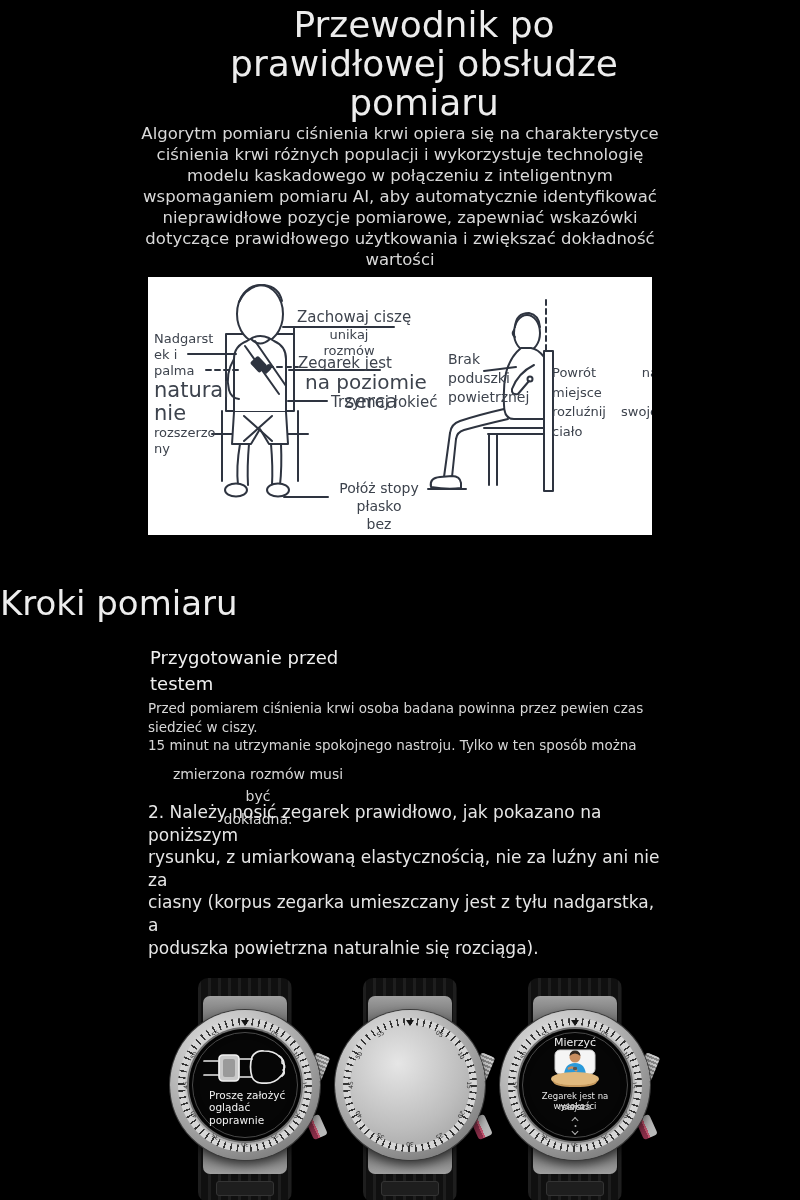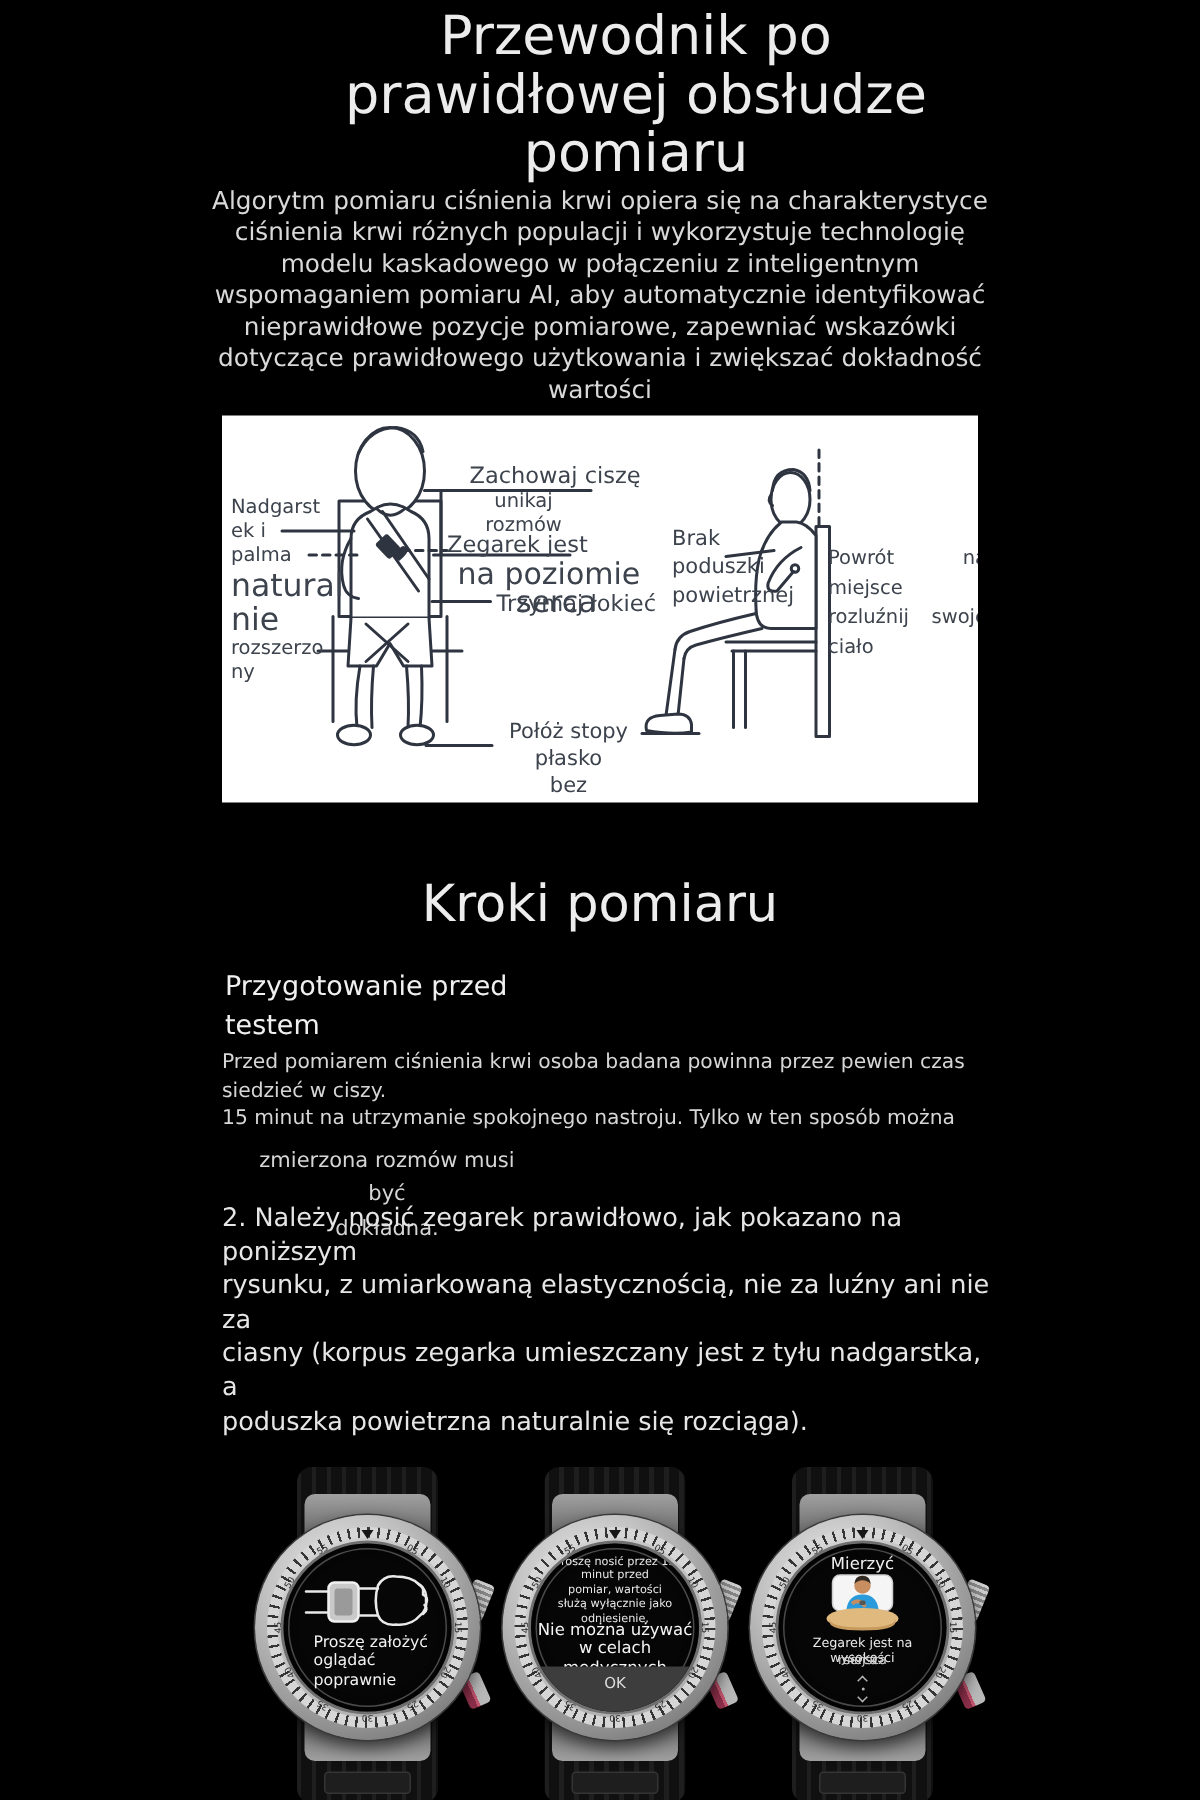--- a/index.html
+++ b/index.html
@@ -13,33 +13,33 @@
          font-size:36px;line-height:1.08;font-weight:400;margin-left:48px;}
   .intro{left:140px;width:520px;top:124px;text-align:center;color:#d9d9d9;
          font-size:16.5px;line-height:1.27;}
 
   
   .illustration{left:148px;top:277px;width:504px;height:258px;background:#fff;overflow:hidden;}
   .illustration svg{position:absolute;left:0;top:0;}
   .lbl{position:absolute;color:#3d434d;line-height:1.22;}
   .lbl-wrist{left:6px;top:54px;font-size:13px;}
   .lbl-wrist .big{font-size:21px;line-height:1.1;display:block;}
-  .lbl-quiet-big{left:165px;top:31px;font-size:15px;}
+  .lbl-quiet-big{left:149px;top:31px;font-size:15px;}
   .lbl-quiet-small{left:165px;top:50px;width:72px;text-align:center;font-size:13px;}
   .lbl-watch-small{left:150px;top:77px;font-size:15px;}
   .lbl-watch-big{left:157px;top:93px;font-size:20px;}
   .lbl-watch-big2{left:196px;top:112px;font-size:20px;}
   .lbl-elbow{left:183px;top:116px;font-size:15px;}
   .lbl-cushion{left:300px;top:73px;font-size:14px;line-height:1.35;}
   .lbl-relax{left:404px;top:86px;width:106px;font-size:13px;line-height:1.5;
              text-align:justify;text-align-last:justify;}
   .lbl-feet{left:182px;top:202px;font-size:14px;line-height:1.3;text-align:center;}
 
   
-  .kroki{left:0;right:0;top:583px;text-align:center;color:#ededed;font-size:34px;font-weight:400;}
+  .kroki{left:0;right:0;top:583px;text-align:left;color:#ededed;font-size:34px;font-weight:400;}
   .subheading{left:150px;width:210px;top:645px;text-align:left;color:#f0f0f0;
               font-size:18px;line-height:1.45;}
   .para1{left:148px;width:520px;top:699px;color:#d6d6d6;font-size:13.5px;line-height:1.38;}
   .para2{left:160px;width:196px;top:763px;text-align:center;color:#d6d6d6;
          font-size:14px;line-height:1.6;}
   .steps-text{left:148px;width:520px;top:801px;color:#e6e6e6;font-size:17px;line-height:1.33;}
 
   
   .watch{position:absolute;top:978px;width:160px;height:224px;}
   .w1{left:165px;} .w2{left:330px;} .w3{left:495px;}
@@ -268,31 +268,20 @@
           <span style="transform: rotate(120deg) translateY(-59px);">20</span>
           <span style="transform: rotate(150deg) translateY(-59px);">25</span>
           <span style="transform: rotate(180deg) translateY(-59px);">30</span>
           <span style="transform: rotate(210deg) translateY(-59px);">35</span>
           <span style="transform: rotate(240deg) translateY(-59px);">40</span>
           <span style="transform: rotate(270deg) translateY(-59px);">45</span>
           <span style="transform: rotate(300deg) translateY(-59px);">50</span>
           <span style="transform: rotate(330deg) translateY(-59px);">55</span>
         </div>
       <div class="bez-tri"></div>
-      <div class="dial">
-        <div class="w2-small pre">Proszę nosić przez 15
-minut przed
-pomiar, wartości
-służą wyłącznie jako
-odniesienie,</div>
-        <div class="w2-big pre">Nie można używać
-w celach
-medycznych</div>
-        <div class="w2-ok-band">OK</div>
-      </div>
     </div>
   </div>
 </div>
 
 <div class="watch w3">
   <div class="strap"></div>
   <div class="lug t"></div>
   <div class="lug b"></div>
   <div class="crown"></div>
   <div class="pusher"></div>

